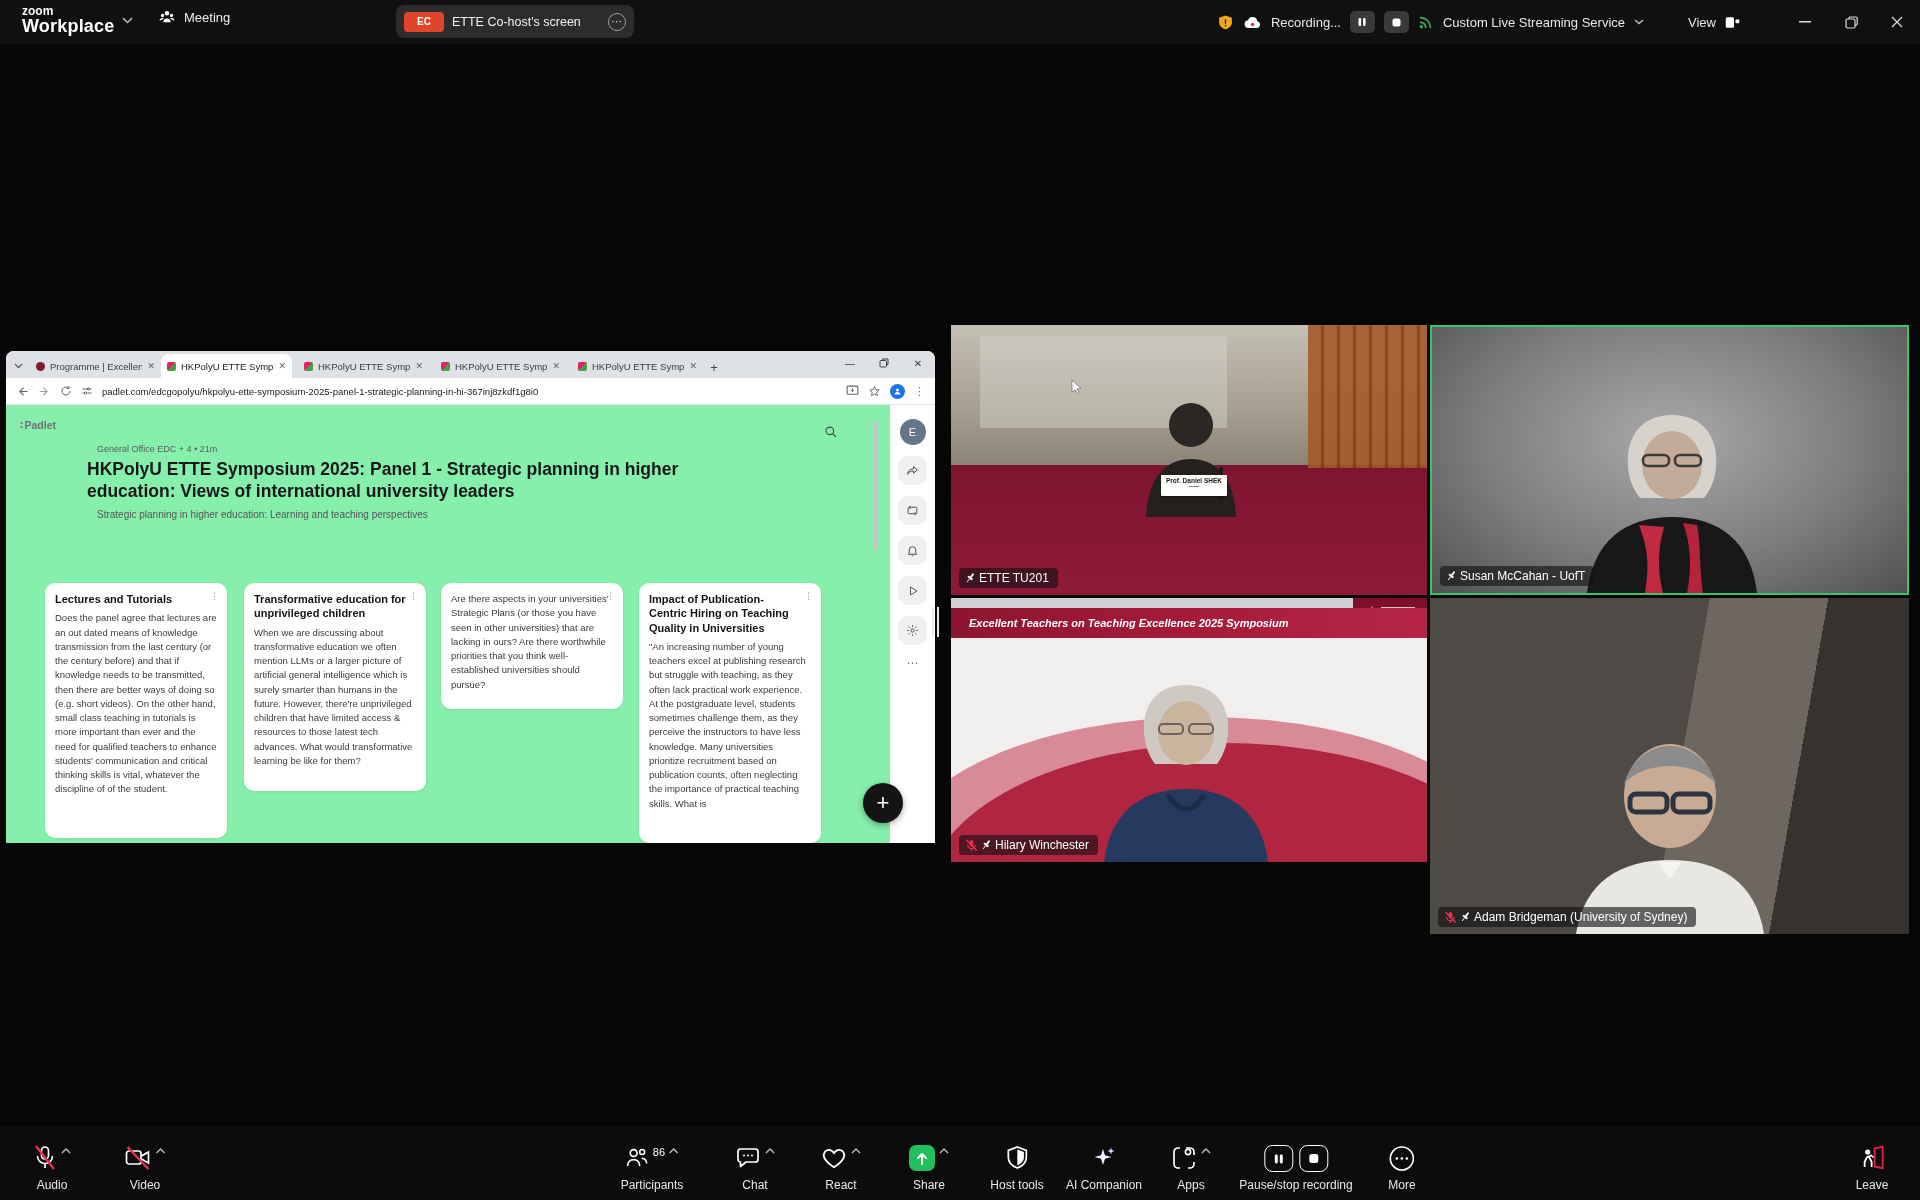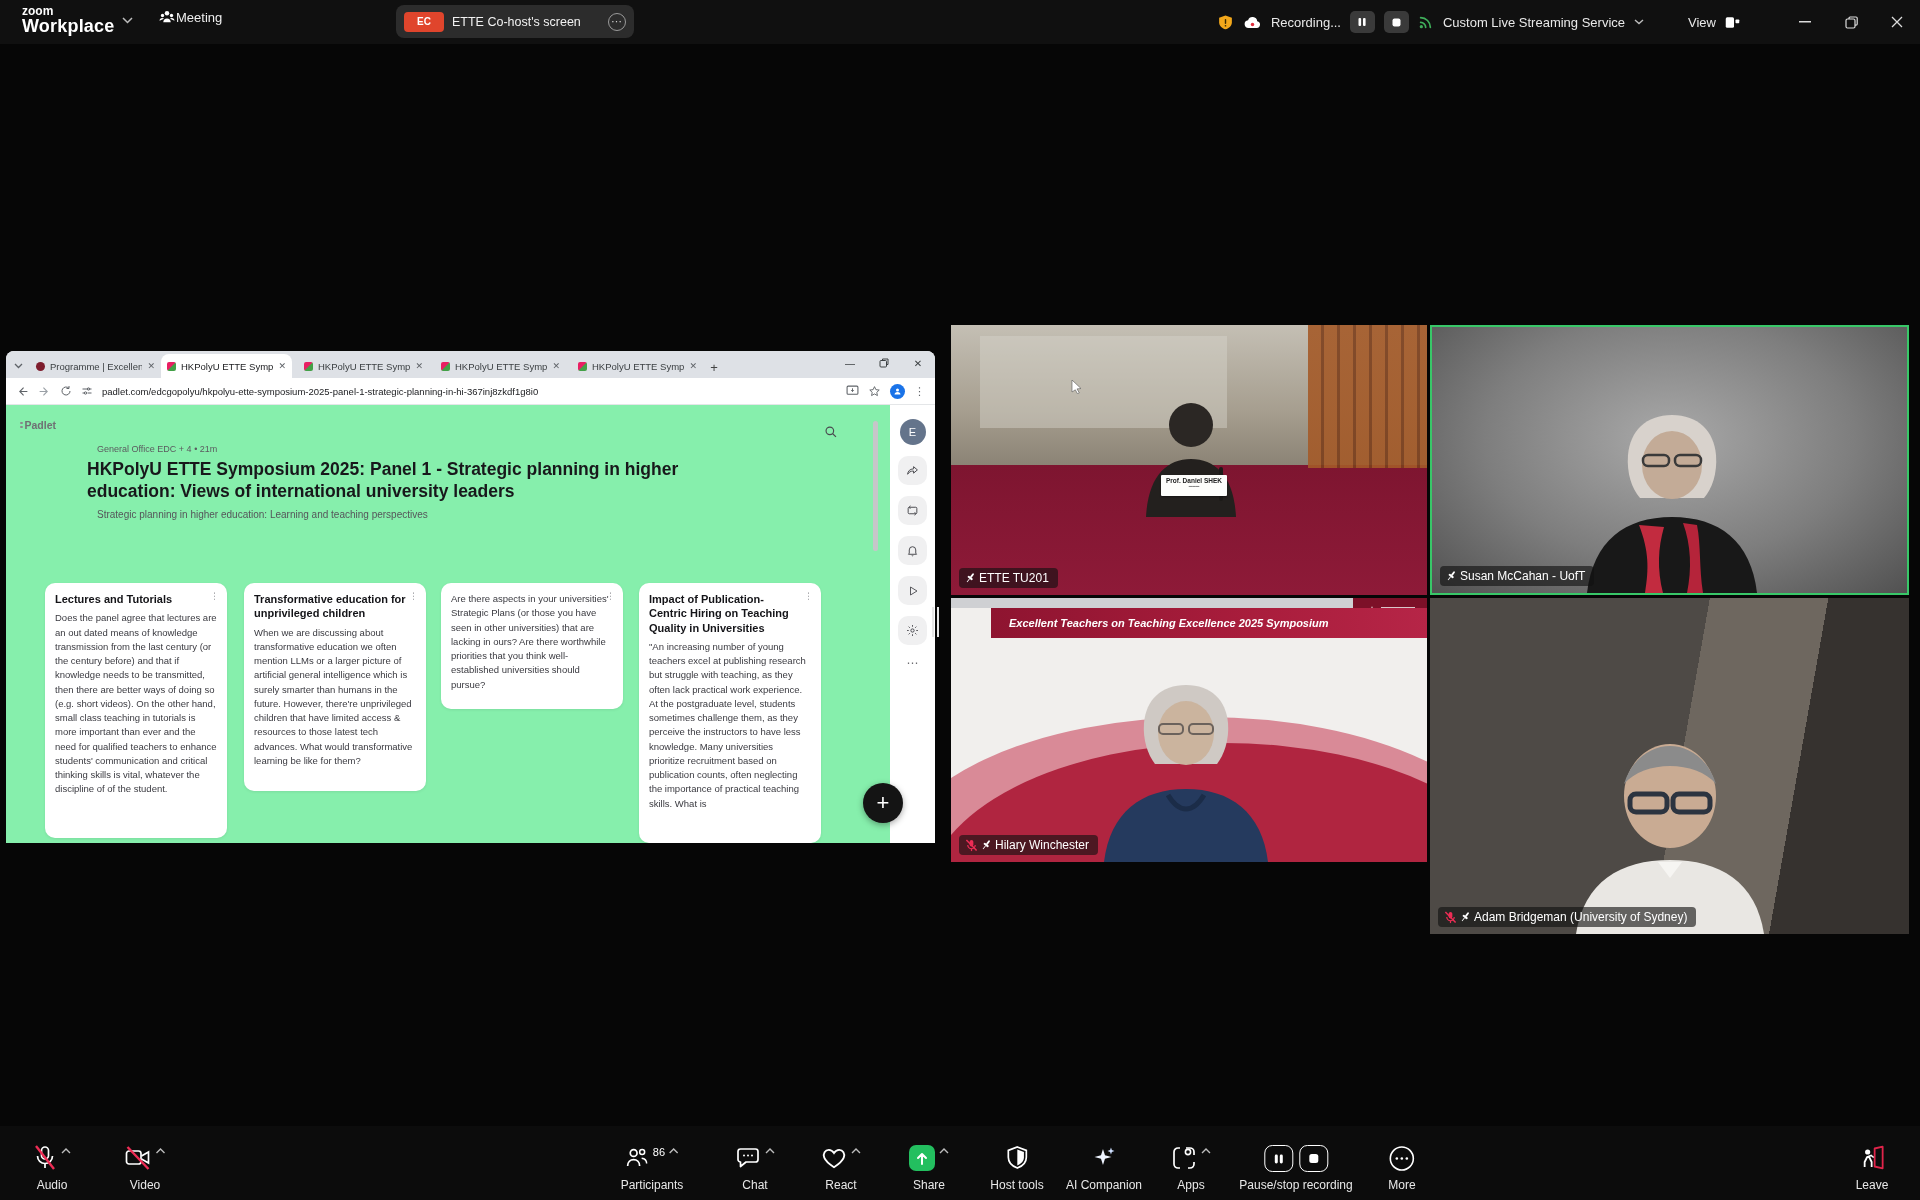--- a/index.html
+++ b/index.html
@@ -7,21 +7,21 @@
     font-family:"Liberation Sans", sans-serif; }
   svg { display:block; }
 
   
   .titlebar { position:absolute; left:0; top:0; width:1920px; height:44px; background:#101010;
     color:#e9e9e9; font-size:13px; }
   .zlogo { position:absolute; left:22px; top:5px; color:#fff; line-height:1; }
   .zlogo .z1 { font-size:12px; font-weight:bold; }
   .zlogo .z2 { font-size:18px; font-weight:bold; letter-spacing:.2px; }
   .tb-chev { position:absolute; left:122px; top:17px; }
-  .meeting-tab { position:absolute; left:158px; top:8px; display:flex; align-items:center; color:#efefef; }
+  .meeting-tab { position:absolute; left:158px; top:8px; display:flex; align-items:center; gap:8px; color:#efefef; }
   .screen-tab { position:absolute; left:396px; top:5px; width:238px; height:33px; background:#2c2c2c;
     border-radius:8px; display:flex; align-items:center; gap:8px; padding:0 8px; }
   .ec-badge { width:40px; height:20px; border-radius:4px; background:#e0452c; color:#fff; font-size:10px;
     font-weight:bold; display:flex; align-items:center; justify-content:center; }
   .screen-tab .lbl { flex:1; font-size:12.5px; color:#f2f2f2; white-space:nowrap; }
   .tab-dots { width:18px; height:18px; border:1.3px solid #9a9a9a; border-radius:50%; color:#cfcfcf;
     font-size:11px; line-height:15px; text-align:center; letter-spacing:1px; }
   .tb-right { position:absolute; right:180px; top:0; height:44px; display:flex; align-items:center; gap:9px; }
   .rec-mini { width:25px; height:22px; background:#3a3a3a; border-radius:5px; display:flex;
     align-items:center; justify-content:center; }
@@ -102,21 +102,21 @@
   .namecard .n2 { font-size:3.5px; color:#888; line-height:1.3; }
   .cursor-a { position:absolute; left:120px; top:55px; }
   .t2 { left:1430px; top:281px; width:479px; height:270px; border:2.5px solid #38c768;
     background:radial-gradient(ellipse at 50% 42%,#a9a9a9 0%,#7e7e7e 55%,#515151 100%); }
   .t3 { left:951px; top:554px; width:476px; height:264px; background:#f1efed; }
   .t3 .strip { position:absolute; top:0; left:0; right:0; height:10px; background:#cfd0d3; }
   .t3 .crest { position:absolute; right:0; top:0; width:74px; height:28px; background:#7c1028;
     display:flex; align-items:center; justify-content:center; gap:3px; }
   .t3 .banner { position:absolute; top:10px; left:0; right:0; height:30px;
     background:linear-gradient(90deg,#8e1430,#a91d3c 60%,#b62547); color:#fff; display:flex;
-    align-items:center; padding-left:18px; font-size:11px; font-weight:bold; font-style:italic; white-space:nowrap;margin-left:40px; }
+    align-items:center; padding-left:18px; font-size:11px; font-weight:bold; font-style:italic; white-space:nowrap; }
   .t3 .swoosh1 { position:absolute; left:-12%; bottom:-55%; width:130%; height:110%; border-radius:50%;
     background:#d98a97; }
   .t3 .swoosh2 { position:absolute; left:-5%; bottom:-70%; width:125%; height:115%; border-radius:50%;
     background:#b02540; }
   .t4 { left:1430px; top:554px; width:479px; height:336px;
     background:linear-gradient(100deg,#4e4a46 0 52%,#6e675f 52% 74%,#36322f 74%); }
   .vlabel { position:absolute; left:8px; bottom:7px; display:flex; align-items:center; gap:3px;
     background:rgba(16,16,16,.62); border-radius:4px; padding:3px 9px 3px 6px; color:#fff; font-size:12px;
     z-index:4; white-space:nowrap; }
   .sil { position:absolute; left:0; right:0; bottom:0; }

